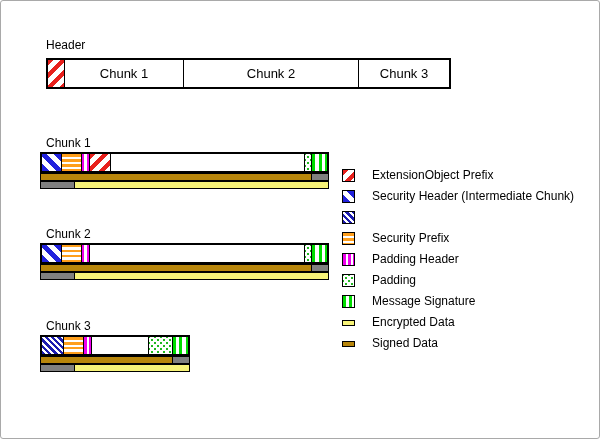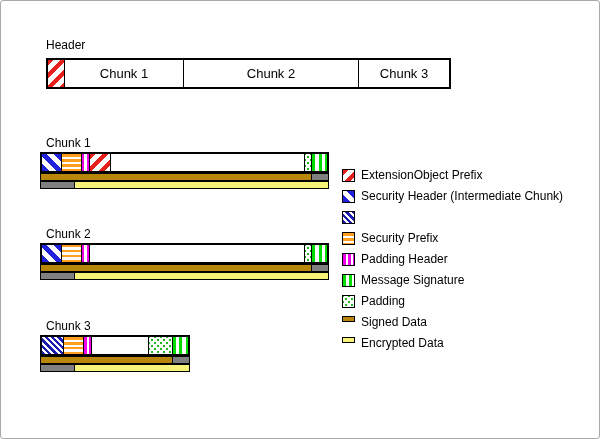--- a/index.html
+++ b/index.html
@@ -42,21 +42,21 @@
             background-image:radial-gradient(#20b820 1.2px,transparent 1.4px),
                              radial-gradient(#20b820 1.2px,transparent 1.4px);
             background-size:6px 6px;background-position:0 0,3px 3px;}
   .pat-body{background:#fff;}
   .pat-sd  {background:#b8860b;}
   .pat-ed  {background:#f7f378;}
   .pat-gray{background:#808080;}
 
   
   #legend{position:absolute;left:341px;top:168px;}
-  .leg-row{display:flex;height:13px;margin-bottom:8px;}
+  .leg-row{display:flex;align-items:center;height:13px;margin-bottom:8px;gap:11px;}
   .leg-swatch{width:13px;height:13px;border:1px solid #000;box-sizing:border-box;flex:none;}
   .leg-swatch.thin{height:6px;}
   .leg-text{font-size:12px;line-height:13px;margin-left:6px;white-space:nowrap;}
 </style>
 </head>
 <body>
 
 <div id="canvas">
 
   <div class="lbl" style="left:45px;top:38px;">Header</div>
@@ -143,30 +143,30 @@
       </div>
       <div class="leg-row">
         <div class="leg-swatch pat-sec"></div>
         <span class="leg-text">Security Prefix</span>
       </div>
       <div class="leg-row">
         <div class="leg-swatch pat-seq"></div>
         <span class="leg-text">Padding Header</span>
       </div>
       <div class="leg-row">
+        <div class="leg-swatch pat-pad"></div>
+        <span class="leg-text">Padding</span>
+      </div>
+      <div class="leg-row">
         <div class="leg-swatch pat-sig"></div>
         <span class="leg-text">Message Signature</span>
       </div>
       <div class="leg-row">
-        <div class="leg-swatch pat-pad"></div>
-        <span class="leg-text">Padding</span>
+        <div class="leg-swatch pat-ed thin"></div>
+        <span class="leg-text">Encrypted Data</span>
       </div>
       <div class="leg-row">
         <div class="leg-swatch pat-sd thin"></div>
         <span class="leg-text">Signed Data</span>
-      </div>
-      <div class="leg-row">
-        <div class="leg-swatch pat-ed thin"></div>
-        <span class="leg-text">Encrypted Data</span>
       </div>
     </div>
 
 </div>
 
 </body></html>

